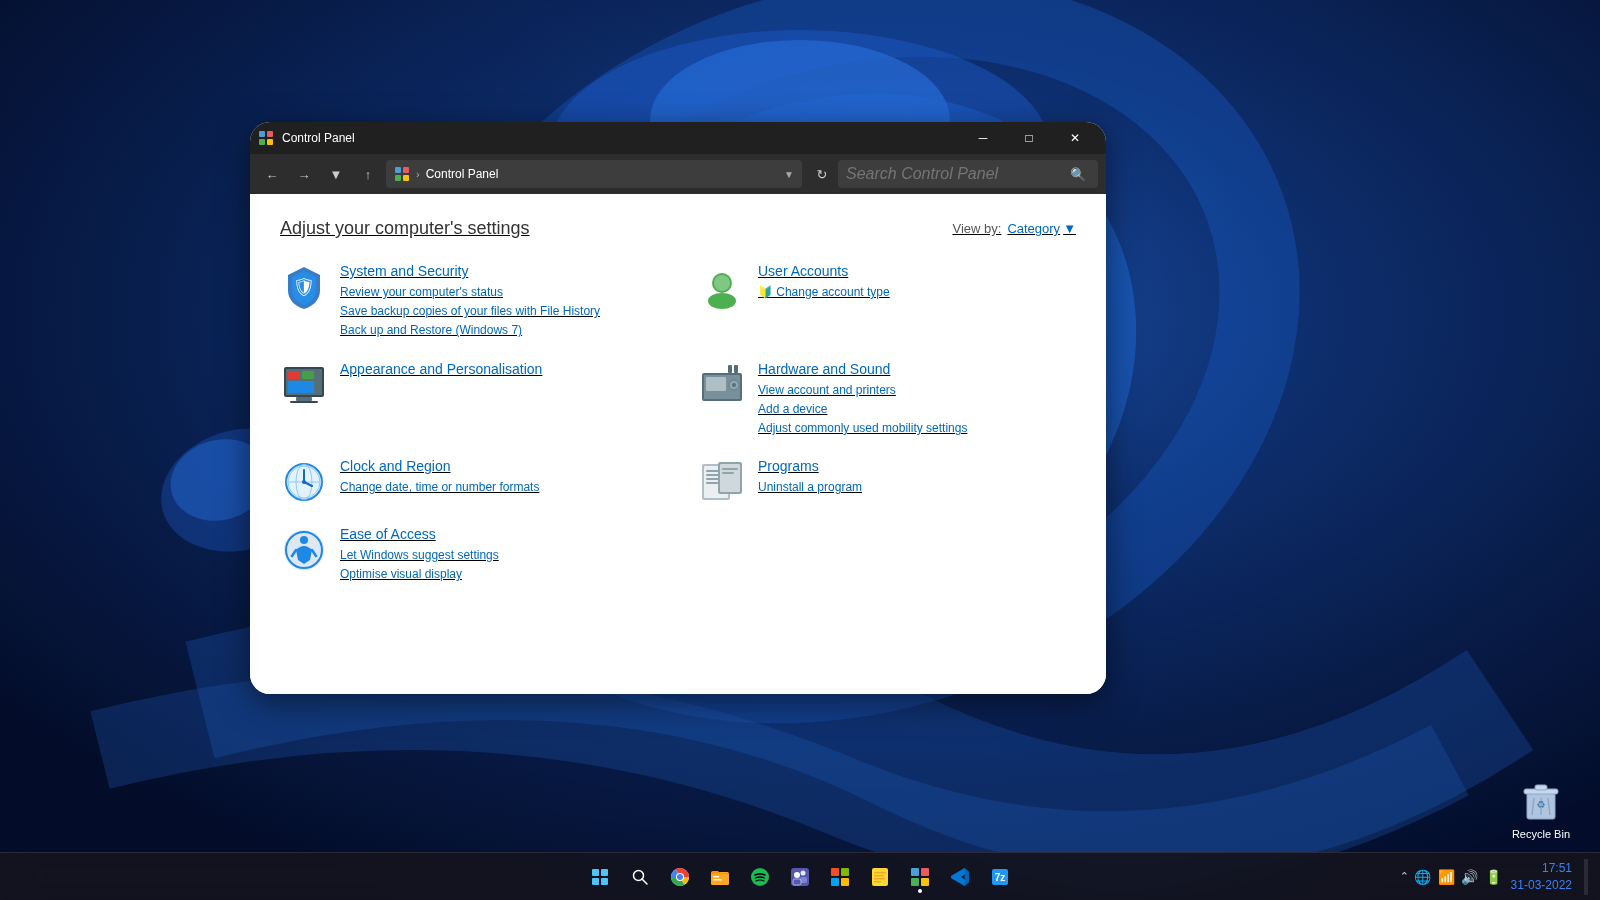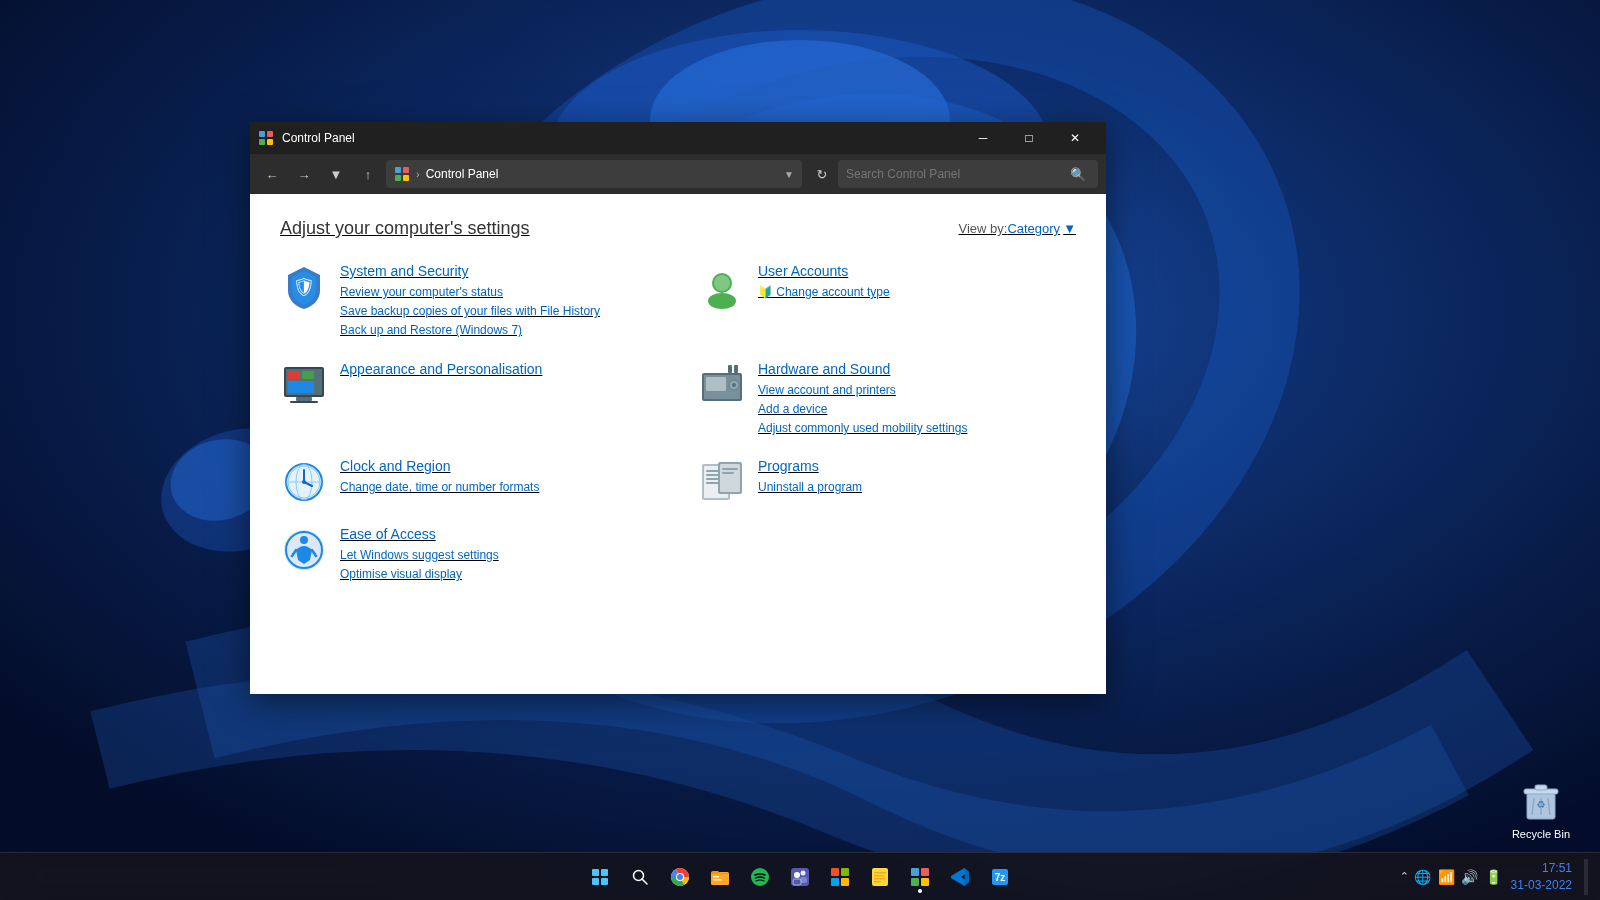--- a/index.html
+++ b/index.html
@@ -105,21 +105,21 @@
     }
 
     
     .window {
       position: absolute;
       top: 122px;
       left: 250px;
       width: 856px;
       height: 572px;
       background: #f3f3f3;
-      border-radius: 0;
+      border-radius: 20px;
       box-shadow: 0 8px 32px rgba(0,0,0,0.5);
       display: flex;
       flex-direction: column;
       overflow: hidden;
       z-index: 50;
     }
 
     .window-titlebar {
       height: 32px;
       background: #202020;
@@ -257,20 +257,21 @@
 
     .page-title {
       font-size: 18px;
       color: #333;
       font-weight: 400;
     }
 
     .view-by {
       display: flex;
       align-items: center;
+      gap: 6px;
       font-size: 13px;
       color: #555;
     }
 
     .view-by-dropdown {
       color: #0067c0;
       cursor: pointer;
       display: flex;
       align-items: center;
       gap: 3px;
@@ -440,21 +441,21 @@
         </svg>
         <span style="color:#aaa; font-size:11px;">›</span>
         <span style="color:white;">Control Panel</span>
         <span style="flex:1"></span>
         <span class="address-bar-chevron">▼</span>
       </div>
 
       <div class="address-refresh">↻</div>
 
       <div class="search-bar">
-        <input type="text" style="background: none; border: none; outline: none; color: rgb(170, 170, 170); font-size: 12px; flex: 1 1 0%; width: 100%;" placeholder="Search Control Panel">
+        <input type="text" style="background: none; border: none; outline: none; color: rgb(170, 170, 170); font-size: 16px; flex: 1 1 0%; width: 100%; font-style: italic;" placeholder="Search Control Panel">
         <div class="search-icon-btn">🔍</div>
       </div>
     </div>
 
     <div class="content-area">
       <div class="content-header">
         <h2 class="page-title">Adjust your computer's settings</h2>
         <div class="view-by">
           <span>View by:</span>
           <div class="view-by-dropdown">

